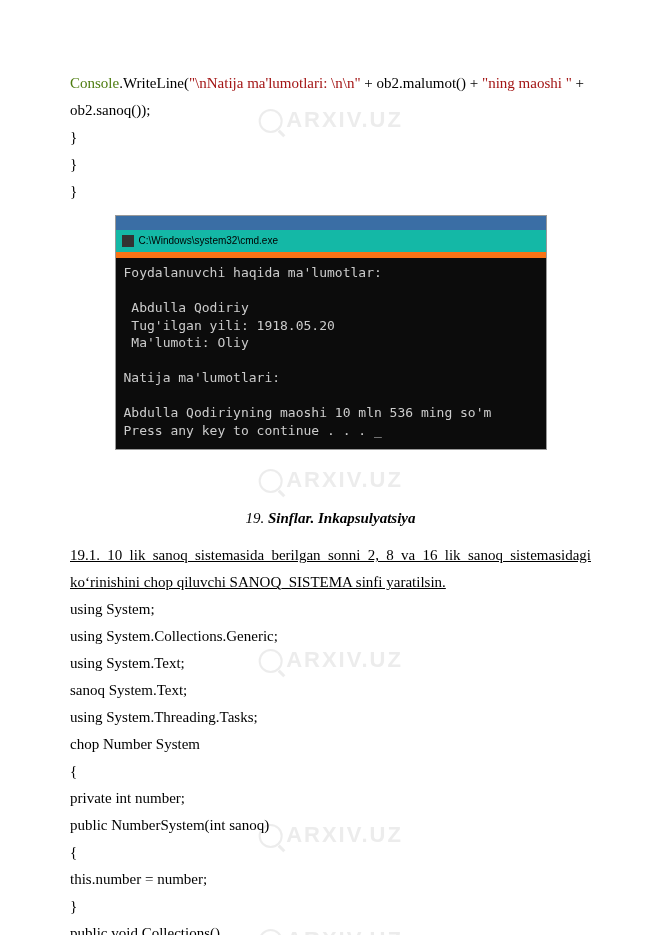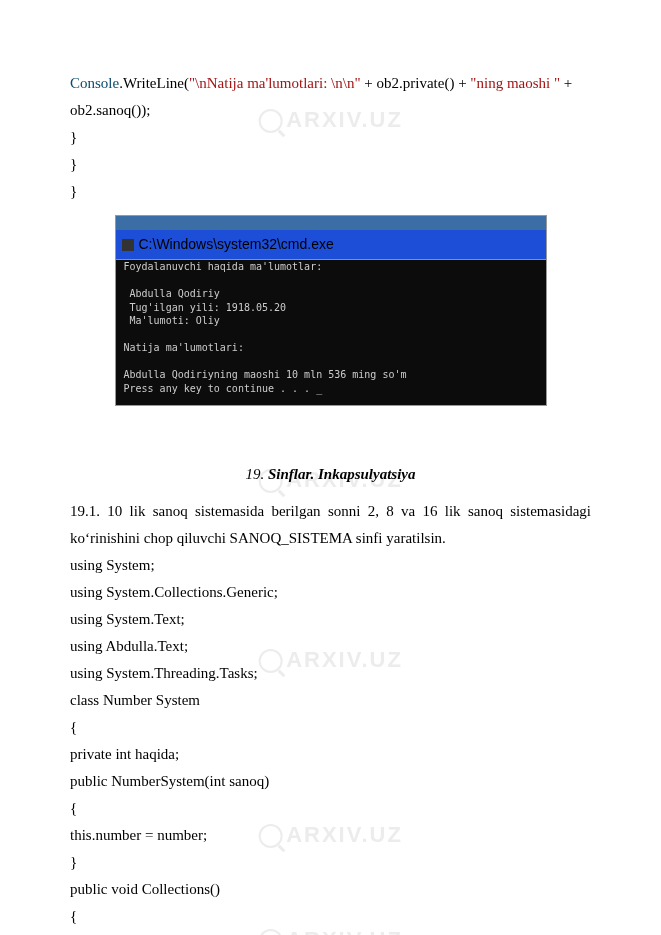--- a/index.html
+++ b/index.html
@@ -50,49 +50,49 @@
       height: 2.5px;
       background: rgba(180,180,180,0.25);
       bottom: -3px;
       right: -5px;
       transform: rotate(45deg);
     }
     .code-line {
       position: relative;
       z-index: 1;
     }
-    .blue { color: #0c4a6e; }
+    .blue { color: #4d7c0f; }
     .red { color: #a31515; }
     .console-img {
       margin: 10px auto 0 auto;
       width: 430px;
       border: 1px solid #999;
     }
     .console-title {
-      background: #1d4ed8;
-      border-bottom: 1px solid #f97316;
+      background: #14b8a6;
+      border-bottom: 6px solid #f97316;
       font-family: 'Segoe UI', Tahoma, sans-serif;
-      font-size: 14px;
+      font-size: 10px;
       padding: 2px 6px;
       display: flex;
       align-items: center;
     }
     .console-title-icon {
       width: 12px;
       height: 12px;
       background: #333;
       margin-right: 5px;
       display: inline-block;
     }
     .console-body {
       background: #0c0c0c;
       color: #ccc;
       font-family: Consolas, monospace;
-      font-size: 10px;
-      padding: 0 8px 10px 8px;
+      font-size: 13px;
+      padding: 6px 8px 10px 8px;
       line-height: 1.35;
       white-space: pre;
       min-height: 110px;
     }
     .console-scroll {
       background: #3a6ea5;
       height: 14px;
       width: 100%;
     }
     .heading {
@@ -101,33 +101,34 @@
       margin: 55px 0 10px 0;
       position: relative;
       z-index: 1;
       font-style: italic;
     }
     .heading .num { font-weight: normal; }
     .just {
       text-align: justify;
       position: relative;
       z-index: 1;
+      text-decoration: underline;
     }
   </style>
 </head>
 <body>
 
 <div class="watermark wm1"><span class="wm-icon"></span><span>ARXIV.UZ</span></div>
 <div class="watermark wm2"><span class="wm-icon"></span><span>ARXIV.UZ</span></div>
 <div class="watermark wm3"><span class="wm-icon"></span><span>ARXIV.UZ</span></div>
 <div class="watermark wm4"><span class="wm-icon"></span><span>ARXIV.UZ</span></div>
 <div class="watermark wm5"><span class="wm-icon"></span><span>ARXIV.UZ</span></div>
 
 <div class="code-line">
-  <span class="blue">Console</span><span>.WriteLine(</span><span class="red">"\nNatija ma'lumotlari: \n\n"</span><span> + ob2.private() + </span><span class="red">"ning maoshi "</span><span> + </span>
+  <span class="blue">Console</span><span>.WriteLine(</span><span class="red">"\nNatija ma'lumotlari: \n\n"</span><span> + ob2.malumot() + </span><span class="red">"ning maoshi "</span><span> + </span>
 </div>
 <div class="code-line">ob2.sanoq());</div>
 <div class="code-line">    }</div>
 <div class="code-line">  }</div>
 <div class="code-line">}</div>
 
 <div class="console-img">
   <div class="console-scroll"></div>
   <div class="console-title">
     <span class="console-title-icon"></span>
@@ -147,23 +148,23 @@
 
 <div class="heading">
   <span class="num">19. </span><span>Sinflar. Inkapsulyatsiya</span>
 </div>
 
 <div class="just">19.1. 10 lik sanoq sistemasida berilgan sonni 2, 8 va 16 lik sanoq sistemasidagi koʻrinishini chop qiluvchi SANOQ_SISTEMA sinfi yaratilsin.</div>
 
 <div class="code-line">using System;</div>
 <div class="code-line">using System.Collections.Generic;</div>
 <div class="code-line">using System.Text;</div>
-<div class="code-line">using Abdulla.Text;</div>
+<div class="code-line">sanoq System.Text;</div>
 <div class="code-line">using System.Threading.Tasks;</div>
-<div class="code-line">class Number System</div>
+<div class="code-line">chop Number System</div>
 <div class="code-line">{</div>
-<div class="code-line">  private int haqida;</div>
+<div class="code-line">  private int number;</div>
 <div class="code-line">  public NumberSystem(int sanoq)</div>
 <div class="code-line">  {</div>
 <div class="code-line">this.number = number;</div>
 <div class="code-line">  }</div>
 <div class="code-line">  public void Collections()</div>
 <div class="code-line">  {</div>
 
 </body></html>

